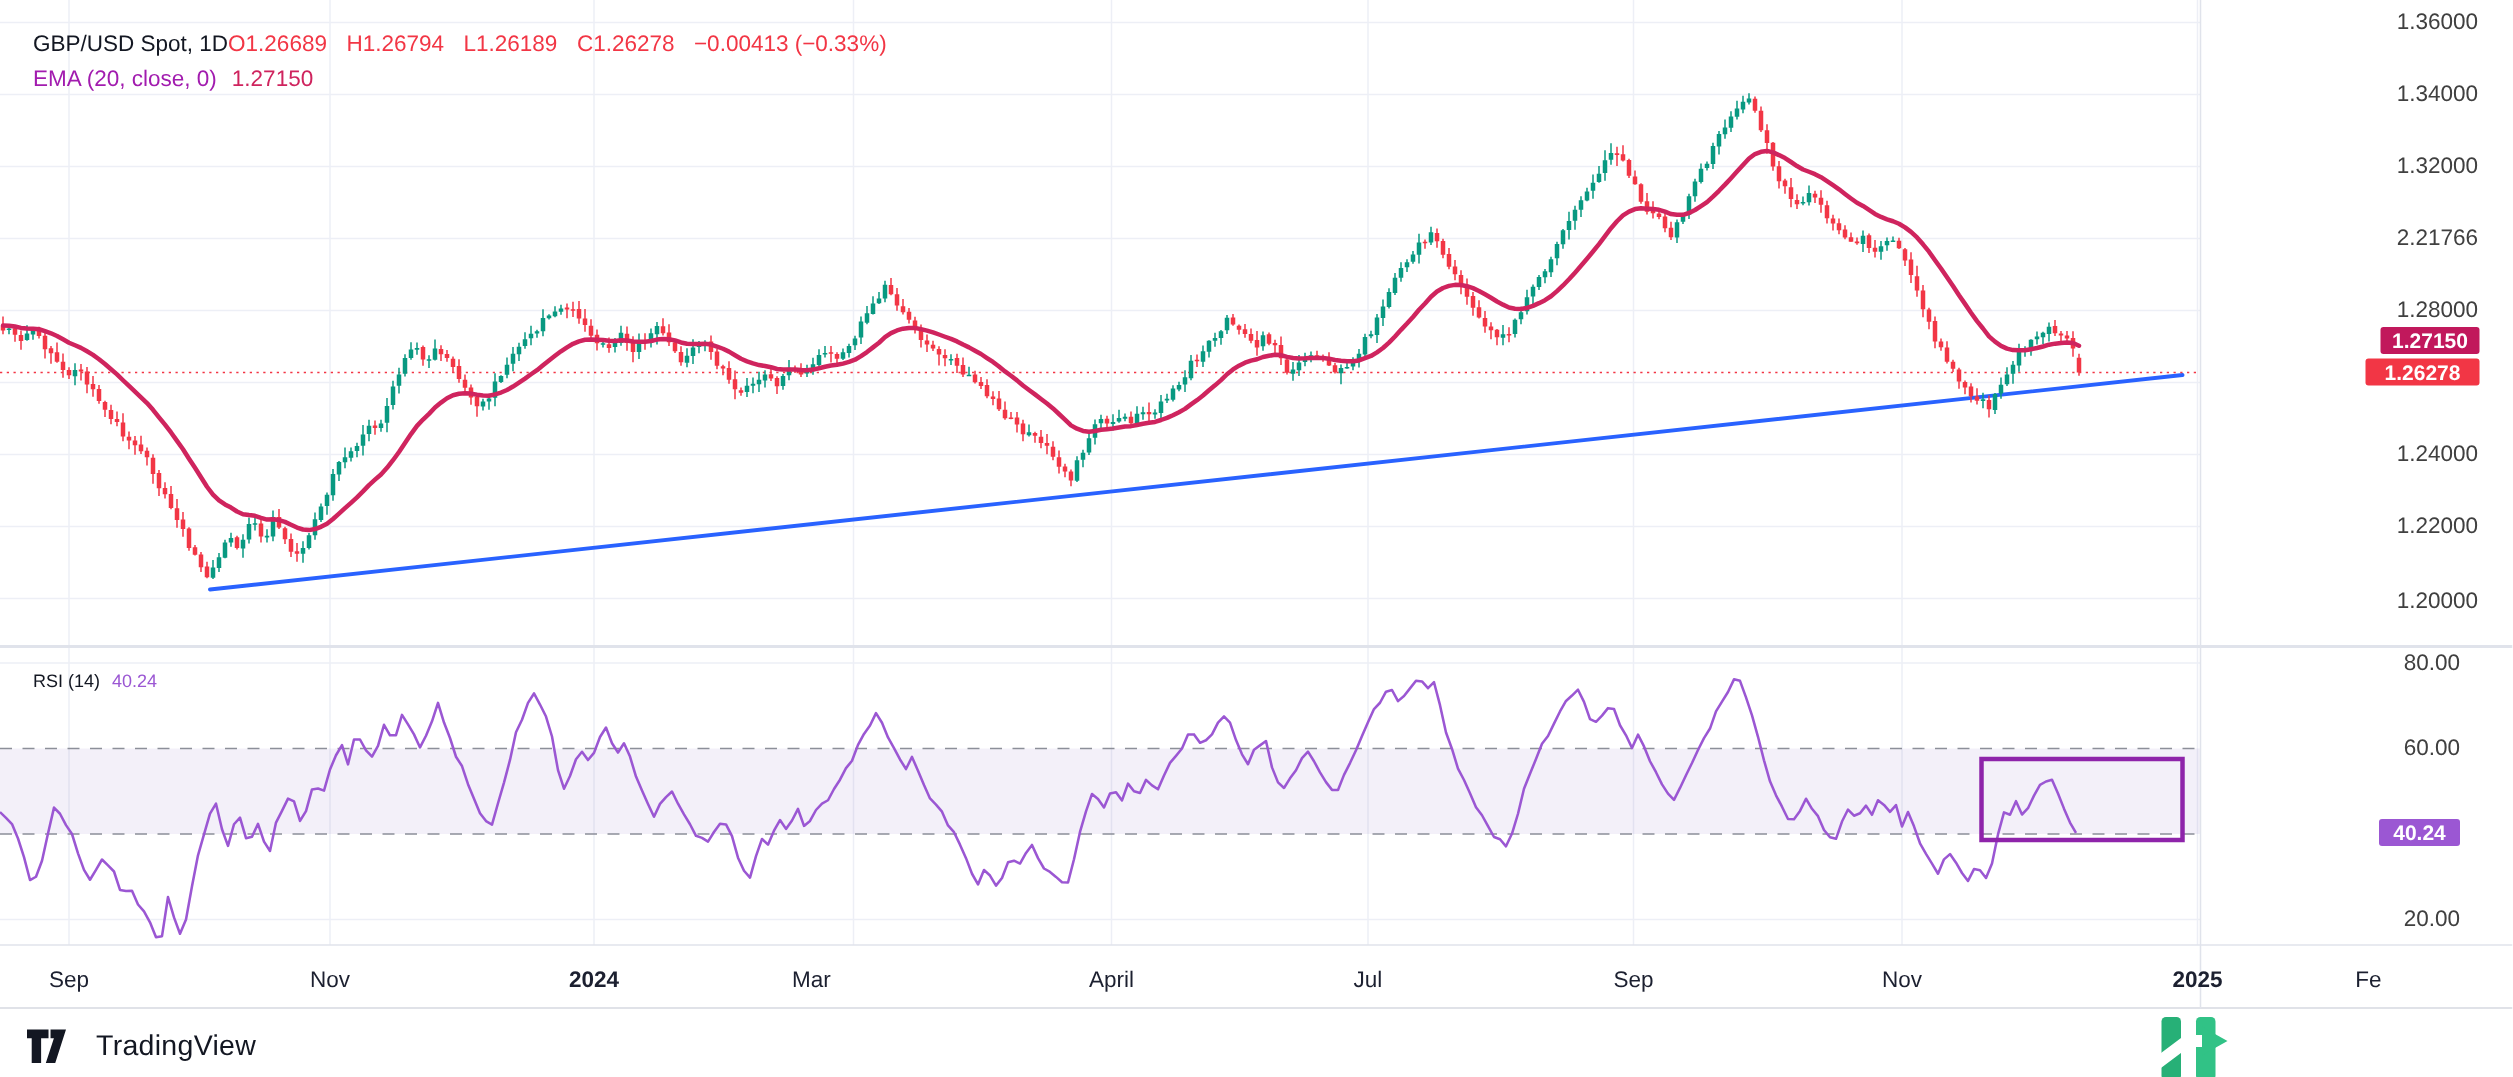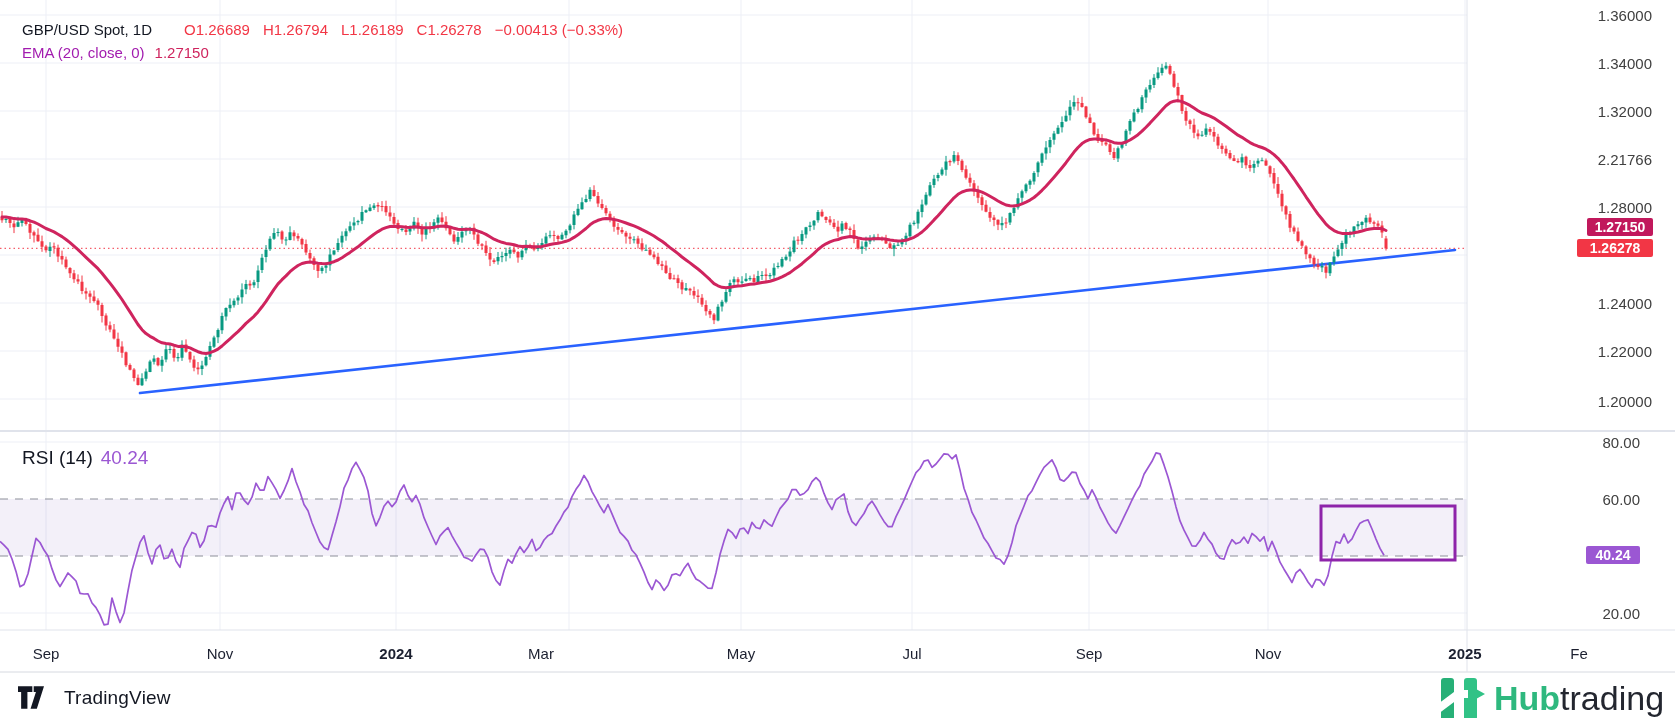--- a/index.html
+++ b/index.html
@@ -4,25 +4,25 @@
 <style>
   html,body{margin:0;padding:0;}
   body{
     width:1675px;height:718px;position:relative;overflow:hidden;
     background:#ffffff;
     font-family:"Liberation Sans","DejaVu Sans",sans-serif;
     -webkit-font-smoothing:antialiased;
   }
   #chart-svg{position:absolute;left:0;top:0;}
   .legend{position:absolute;left:22px;font-size:15px;color:#131722;white-space:nowrap;}
-  .legend .sym{margin-right:32px;color:#131722;}
+  .legend .sym{margin-right:0;color:#131722;}
   .legend .val{color:#f23645;margin-right:13px;}
   .legend .ema-lbl{color:#a21caf;margin-right:10px;}
   .legend .ema-val{color:#cf245e;}
-  .rsi-legend{position:absolute;left:22px;font-size:19px;color:#131722;white-space:nowrap;}
+  .rsi-legend{position:absolute;left:22px;font-size:12px;color:#131722;white-space:nowrap;}
   .rsi-legend .rsi-val{color:#9b57d3;margin-left:8px;}
   .axis-label{position:absolute;font-size:15px;color:#404040;transform:translateY(-50%);white-space:nowrap;}
   .p-label{right:23px;text-align:right;}
   .r-label{right:35px;text-align:right;}
   .badge{position:absolute;color:#ffffff;font-weight:700;font-size:14px;
          text-align:center;border-radius:2px;height:18px;line-height:18px;}
   .time-label{position:absolute;top:645px;transform:translateX(-50%);font-size:15px;color:#1c2030;white-space:nowrap;}
   .time-label.year{font-weight:700;}
   .tv-logo{position:absolute;left:18px;top:686px;display:flex;align-items:center;gap:20px;}
   .tv-logo .tv-text{font-size:19px;color:#131722;font-weight:500;letter-spacing:.2px;}
@@ -101,21 +101,21 @@
     <div class="axis-label r-label" style="top: 442px;">80.00</div>
     <div class="axis-label r-label" style="top: 499px;">60.00</div>
     <div class="axis-label r-label" style="top: 613px;">20.00</div>
     <div class="badge" style="right: 35px; width: 54px; top: 546px; background: rgb(155, 87, 211);">40.24</div>
   </div>
 <div id="time-axis">
     <div class="time-label" style="left: 46px;">Sep</div>
     <div class="time-label" style="left: 220px;">Nov</div>
     <div class="time-label year" style="left: 396px;">2024</div>
     <div class="time-label" style="left: 541px;">Mar</div>
-    <div class="time-label" style="left: 741px;">May</div>
+    <div class="time-label" style="left: 741px;">April</div>
     <div class="time-label" style="left: 912px;">Jul</div>
     <div class="time-label" style="left: 1089px;">Sep</div>
     <div class="time-label" style="left: 1268px;">Nov</div>
     <div class="time-label year" style="left: 1465px;">2025</div>
     <div class="time-label" style="left: 1579px;">Fe</div>
   </div>
 
 <div class="tv-logo">
   <svg width="26" height="23" viewBox="0 0 58 50">
     <path d="M0 0 H32 V13 H21 V50 H7 V13 H0 Z" fill="#131722"></path>
@@ -124,16 +124,13 @@
   <span class="tv-text">TradingView</span>
 </div>
 
 <div class="hub-logo">
   <svg class="hub-mark" width="46" height="42" viewBox="0 0 46 42">
     <rect x="1" y="0" width="13" height="42" rx="3" fill="#27b077"></rect>
     <rect x="24" y="0" width="13" height="42" rx="3" fill="#31c286"></rect>
     <path d="M-2 31 L18 16 L31 16" stroke="#ffffff" stroke-width="8" fill="none"></path>
     <path d="M28 6.5 L45 16 L28 25.5 Z" fill="#31c286"></path>
   </svg>
-  <span class="hub-text">
-    <span class="hub-green">Hub</span><span class="hub-dark">trading</span>
-  </span>
 </div>
 
 </body></html>

